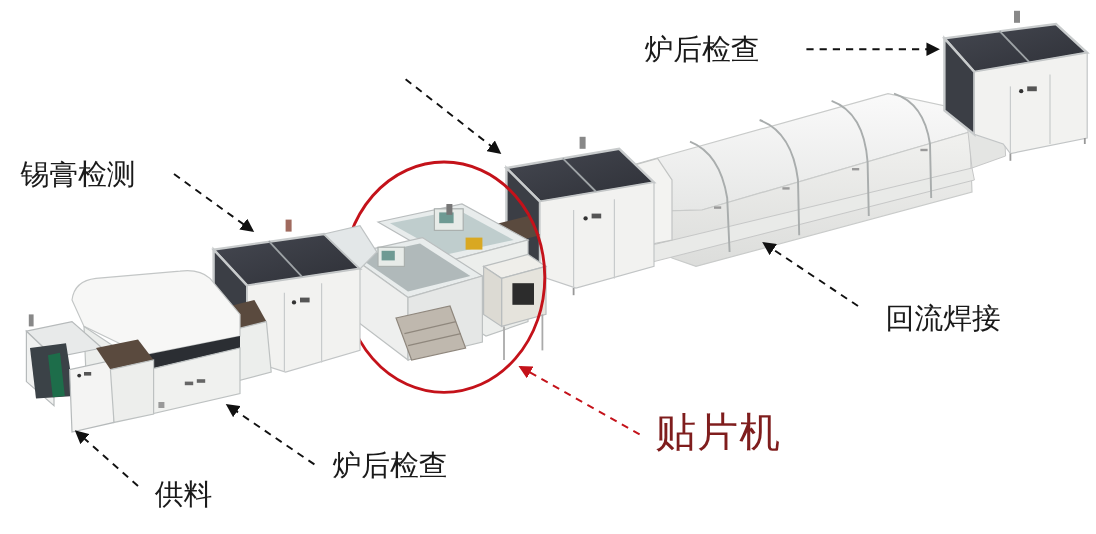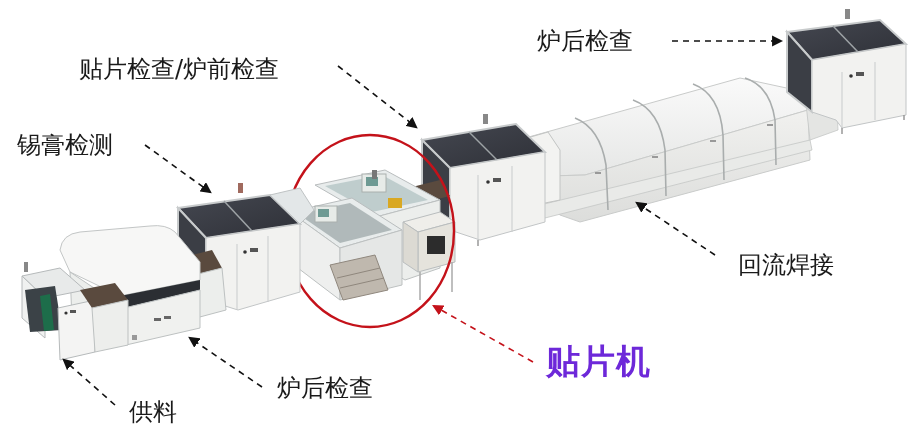--- a/index.html
+++ b/index.html
@@ -14,22 +14,22 @@
   #scene { position: absolute; left: 0; top: 0; }
   .label {
     position: absolute;
     white-space: nowrap;
     color: #1a1a1a;
     font-size: 24px;
     line-height: 28px;
     letter-spacing: 0px;
   }
   .label.highlight {
-    color: #6d28d9;
-    font-weight: bold;
+    color: #7f1d1d;
+    font-weight: normal;
     font-size: 34px;
     line-height: 40px;
     letter-spacing: 1px;
   }
 </style>
 </head>
 <body>
 
 <div id="stage">
 
@@ -197,20 +197,19 @@
     <line x1="715" y1="255" x2="637" y2="203" stroke="#111" stroke-width="1.6" stroke-dasharray="6,5" marker-end="url(#arrowBlack)"></line>
 
     <line x1="262" y1="387" x2="190" y2="338" stroke="#111" stroke-width="1.6" stroke-dasharray="6,5" marker-end="url(#arrowBlack)"></line>
 
     <line x1="115" y1="405" x2="64" y2="360" stroke="#111" stroke-width="1.6" stroke-dasharray="6,5" marker-end="url(#arrowBlack)"></line>
 
     <line x1="533" y1="362" x2="434" y2="306" stroke="#c4121a" stroke-width="1.6" stroke-dasharray="6,5" marker-end="url(#arrowRed)"></line>
   </svg>
 
   <div class="label" style="left:537px; top:27px;">炉后检查</div>
-  <div class="label" style="left:79px; top:55px;">贴片检查/炉前检查</div>
   <div class="label" style="left:17px; top:131px;">锡膏检测</div>
   <div class="label" style="left:738px; top:251px;">回流焊接</div>
   <div class="label highlight" style="left:546px; top:341px;">贴片机</div>
   <div class="label" style="left:277px; top:374px;">炉后检查</div>
   <div class="label" style="left:129px; top:398px;">供料</div>
 
 </div>
 
 </body></html>

